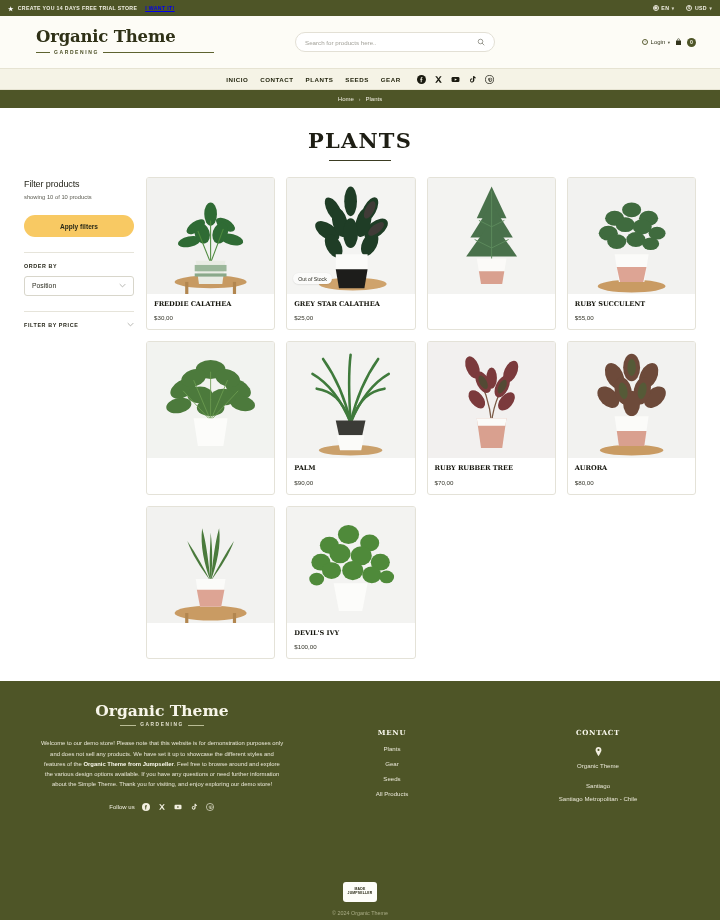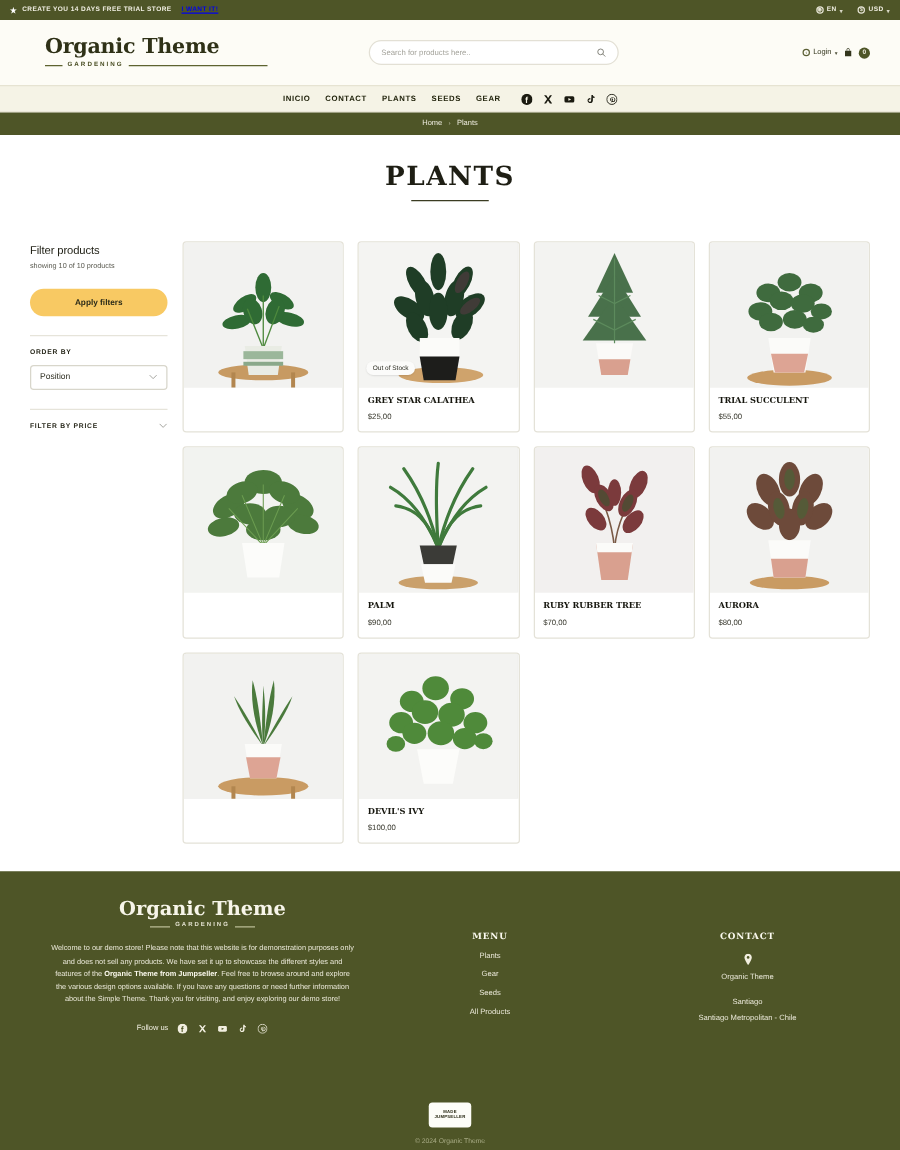--- a/index.html
+++ b/index.html
@@ -118,21 +118,21 @@
   
   .title-zone { padding-top: 22px; padding-bottom: 14px; text-align: center; }
   .page-title {
     font-family: "DejaVu Serif", "Liberation Serif", serif;
     font-size: 21px; font-weight: 700; letter-spacing: 1.2px; color: #1e1e14;
     line-height: 1;
   }
   .title-rule { width: 62px; height: 1.2px; background: #3b3c22; margin: 9px auto 0; }
 
   
-  .content { display: flex; padding: 0 24px; gap: 12px; margin-top: 16px; }
+  .content { display: flex; padding: 0 24px; gap: 12px; }
   .sidebar { width: 110px; flex: 0 0 110px; padding-top: 4px; }
   .filter-title { font-size: 9px; font-weight: 400; color: #1f1f14; letter-spacing: -.1px; }
   .filter-count { font-size: 5.8px; color: #5c5c52; margin-top: 5px; }
   .apply-btn {
     margin-top: 15px;
     width: 100%; height: 22px;
     background: #f8c963; border: none; border-radius: 11px;
     font-family: "Liberation Sans", sans-serif;
     font-size: 6.6px; font-weight: 700; color: #2a2a18;
     cursor: pointer;
@@ -387,20 +387,24 @@
             </g>
             <g stroke="#4e8a3e" stroke-width="1" fill="none">
               <path d="M60 80 L48 50"></path>
                 <path d="M60 80 L72 48"></path>
                 <path d="M60 80 L60 40"></path>
             </g>
             <path d="M46 78h28l-3 22H49z" fill="#e9ece4"></path>
             <rect x="45" y="82" width="30" height="6" fill="#9bb79a"></rect>
             <rect x="45" y="90" width="30" height="3" fill="#8aa98a"></rect>
           </svg>
+        </div>
+        <div class="card-body">
+          <div class="p-name">FREDDIE CALATHEA</div>
+          <div class="p-price">$30,00</div>
         </div>
       </div>
 
       <div class="card">
         <div class="card-img">
           <svg class="plant" viewBox="0 0 120 116" preserveAspectRatio="xMidYMid slice">
             <rect width="120" height="116" fill="#f4f4f2"></rect>
             <ellipse cx="62" cy="100" rx="32" ry="6" fill="#cfa36c"></ellipse>
             <g fill="#1f3d26">
               <ellipse cx="44" cy="30" rx="6" ry="13" transform="rotate(-30 44 30)"></ellipse>
@@ -463,21 +467,21 @@
               <ellipse cx="84" cy="52" rx="8" ry="6"></ellipse>
               <ellipse cx="46" cy="60" rx="9" ry="7"></ellipse>
               <ellipse cx="64" cy="58" rx="9" ry="7"></ellipse>
               <ellipse cx="78" cy="62" rx="8" ry="6"></ellipse>
             </g>
             <path d="M44 72h32l-4 26H48z" fill="#fbfbf9"></path>
             <path d="M46 84h28l-3 14H49z" fill="#dda494"></path>
           </svg>
         </div>
         <div class="card-body">
-          <div class="p-name">TRIAL SUCCULENT</div>
+          <div class="p-name">RUBY SUCCULENT</div>
           <div class="p-price">$55,00</div>
         </div>
       </div>
 
       <div class="card">
         <div class="card-img">
           <svg class="plant" viewBox="0 0 120 116" preserveAspectRatio="xMidYMid slice">
             <rect width="120" height="116" fill="#f2f3f0"></rect>
             <g fill="#4c7a3c">
               <ellipse cx="34" cy="44" rx="13" ry="8" transform="rotate(-30 34 44)"></ellipse>

